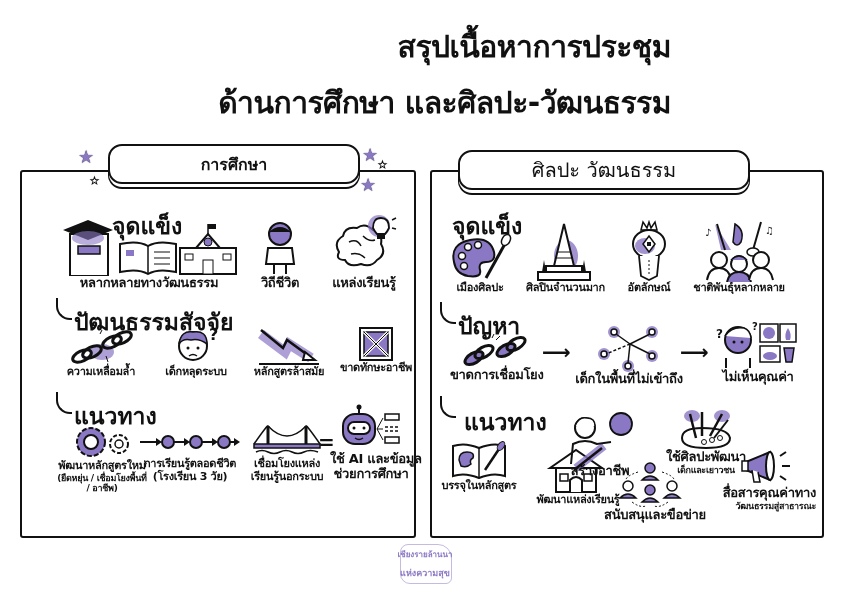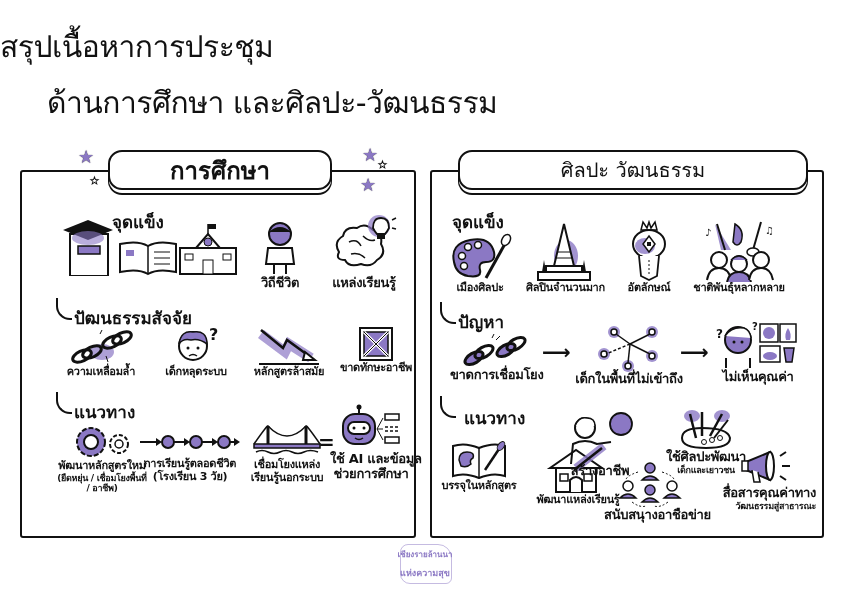--- a/index.html
+++ b/index.html
@@ -1,29 +1,29 @@
 <!DOCTYPE html>
 <html><head>
 <meta charset="utf-8">
 <style>
   * { box-sizing: border-box; margin: 0; padding: 0; }
   html, body { width: 842px; height: 596px; background: #ffffff; overflow: hidden; }
   body { position: relative; font-family: "DejaVu Sans", sans-serif; color: #111; }
-  .title { position: absolute; left: 0; width: 671px; text-align: left; font-weight: normal; font-size: 30px; letter-spacing: -0.5px; line-height: 1; }
+  .title { position: absolute; left: 0; width: 671px; text-align: right; font-weight: bold; font-size: 30px; letter-spacing: -0.5px; line-height: 1; }
   .title.l1 { top: 32px; }
   .title.l2 { top: 88px; font-size: 30px; padding-left: 47px; }
   .panel { position: absolute; border: 2.5px solid #111; border-radius: 3px; }
   .panel.left { left: 20px; top: 170px; width: 396px; height: 368px; }
   .panel.right { left: 430px; top: 170px; width: 394px; height: 368px; }
   .banner { position: absolute; background: #fff; border: 2.5px solid #111; border-radius: 14px; box-shadow: 0 4px 0 -1px #fff, 0 5px 0 0 #111; text-align: center; font-weight: bold; display: flex; align-items: center; justify-content: center; }
-  .banner.left { left: 108px; top: 150px; width: 224px; height: 40px; font-size: 24px; }
-  .banner.right { left: 458px; top: 150px; width: 350px; height: 40px; font-size: 20px; font-weight: normal; }
+  .banner.left { left: 108px; top: 144px; width: 252px; height: 40px; font-size: 16px; }
+  .banner.right { left: 458px; top: 150px; width: 292px; height: 40px; font-size: 20px; font-weight: normal; }
   .star { position: absolute; color: #8b78c4; font-size: 18px; line-height: 1; text-shadow: 0 0 1px #111; }
   .star.small { font-size: 10px; color: #fff; -webkit-text-stroke: 0.8px #111; }
-  .section-h { position: absolute; font-weight: bold; font-size: 17px; }
+  .section-h { position: absolute; font-weight: bold; font-size: 23px; }
   .item { position: absolute; text-align: center; }
   .icon { position: relative; margin: 0 auto; display: block; }
   .label { display: block; font-weight: bold; font-size: 11px; line-height: 1.15; white-space: nowrap; letter-spacing: -0.3px; }
   .label.big { font-size: 13px; }
   .label.sm { font-size: 9px; }
   .arrow-curve { position: absolute; width: 16px; height: 22px; border-left: 2px solid #111; border-bottom: 2px solid #111; border-bottom-left-radius: 14px; }
   .flow-arrow { position: absolute; font-size: 20px; font-weight: bold; }
   .logo { position: absolute; left: 395px; top: 550px; width: 60px; text-align: center; color: #8b78c4; font-size: 8px; font-weight: bold; line-height: 1.2; }
   .logo-shape { position: absolute; left: 400px; top: 544px; width: 52px; height: 40px; border: 1px solid #8b78c4; border-radius: 8px 14px 6px 10px; opacity: 0.5; }
 </style>
@@ -57,20 +57,21 @@
       <line x1="96" y1="52" x2="112" y2="52" stroke="#111"></line>
     <rect x="122" y="36" width="56" height="26" fill="#fff" stroke="#111" stroke-width="2"></rect>
     <polygon points="138,36 150,22 162,36" fill="#fff" stroke="#111" stroke-width="2"></polygon>
     <circle cx="150" cy="30" r="4" fill="#8b78c4" stroke="#111"></circle>
     <line x1="150" y1="22" x2="150" y2="12" stroke="#111" stroke-width="1.5"></line>
     <rect x="150" y="12" width="8" height="5" fill="#111"></rect>
     <rect x="127" y="42" width="8" height="6" fill="#fff" stroke="#111"></rect>
       <rect x="165" y="42" width="8" height="6" fill="#fff" stroke="#111"></rect>
     <rect x="145" y="48" width="10" height="14" fill="#fff" stroke="#111"></rect>
   </svg>
+  <span class="label big">หลากหลายทางวัฒนธรรม</span>
 </div>
 
 <div class="item" style="left:250px;top:220px;width:60px;">
   <svg class="icon" width="40" height="56" viewBox="0 0 40 56">
     <circle cx="20" cy="14" r="11" fill="#8b78c4" stroke="#111" stroke-width="2"></circle>
     <path d="M9 12 Q20 2 31 12" fill="#111"></path>
     <path d="M8 28 L32 28 L34 44 L6 44 Z" fill="#fff" stroke="#111" stroke-width="2"></path>
     <line x1="14" y1="44" x2="14" y2="54" stroke="#111" stroke-width="2"></line>
       <line x1="26" y1="44" x2="26" y2="54" stroke="#111" stroke-width="2"></line>
   </svg>
@@ -165,21 +166,21 @@
     <line x1="64" y1="16" x2="76" y2="16" stroke="#111" stroke-width="2"></line>
       <polygon points="74,12 80,16 74,20" fill="#111"></polygon>
     <circle cx="86" cy="16" r="6" fill="#8b78c4" stroke="#111" stroke-width="2"></circle>
     <line x1="92" y1="16" x2="98" y2="16" stroke="#111" stroke-width="2"></line>
       <polygon points="96,12 102,16 96,20" fill="#111"></polygon>
   </svg>
   <span class="label">การเรียนรู้ตลอดชีวิต</span>
   <span class="label">(โรงเรียน 3 วัย)</span>
 </div>
 
-<div class="item" style="left:248px;top:422px;width:78px;font-family:Liberation Serif, serif;">
+<div class="item" style="left:248px;top:422px;width:78px;">
   <svg class="icon" width="70" height="36" viewBox="0 0 70 36">
     <line x1="16" y1="4" x2="16" y2="26" stroke="#111" stroke-width="3"></line>
       <line x1="54" y1="4" x2="54" y2="26" stroke="#111" stroke-width="3"></line>
     <path d="M2 22 Q16 2 16 4 Q35 24 54 4 Q54 2 68 22" fill="none" stroke="#111" stroke-width="1.5"></path>
     <rect x="2" y="22" width="66" height="4" fill="#8b78c4" stroke="#111" stroke-width="1.5"></rect>
     <path d="M4 30 Q10 27 16 30 Q22 33 28 30 Q34 27 40 30 Q46 33 52 30 Q58 27 66 30" fill="none" stroke="#111" stroke-width="1.5"></path>
   </svg>
   <span class="label">เชื่อมโยงแหล่ง</span>
   <span class="label">เรียนรู้นอกระบบ</span>
 </div>
@@ -374,21 +375,21 @@
     <circle cx="32" cy="6" r="5" fill="#8b78c4" stroke="#111" stroke-width="1.5"></circle>
       <path d="M24 18 Q32 10 40 18 Z" fill="#8b78c4" stroke="#111" stroke-width="1.5"></path>
     <circle cx="10" cy="24" r="5" fill="#fff" stroke="#111" stroke-width="1.5"></circle>
       <path d="M2 36 Q10 28 18 36 Z" fill="#8b78c4" stroke="#111" stroke-width="1.5"></path>
     <circle cx="54" cy="24" r="5" fill="#fff" stroke="#111" stroke-width="1.5"></circle>
       <path d="M46 36 Q54 28 62 36 Z" fill="#8b78c4" stroke="#111" stroke-width="1.5"></path>
     <circle cx="32" cy="28" r="5" fill="#8b78c4" stroke="#111" stroke-width="1.5"></circle>
       <path d="M24 40 Q32 32 40 40 Z" fill="#8b78c4" stroke="#111" stroke-width="1.5"></path>
     <path d="M20 10 Q8 14 8 18 M44 10 Q56 14 56 18 M14 40 Q22 46 28 44 M50 40 Q42 46 36 44" fill="none" stroke="#111" stroke-dasharray="2 2"></path>
   </svg>
-  <span class="label big">สนับสนุางอาชือข่าย</span>
+  <span class="label big">สนับสนุและขือข่าย</span>
 </div>
 
 <div class="item" style="left:666px;top:410px;width:80px;">
   <svg class="icon" width="56" height="40" viewBox="0 0 56 40">
     <ellipse cx="14" cy="6" rx="8" ry="6" fill="#8b78c4" opacity="0.8"></ellipse>
     <ellipse cx="44" cy="6" rx="8" ry="6" fill="#8b78c4" opacity="0.8"></ellipse>
     <path d="M4 28 Q4 18 24 18 Q50 18 52 28 Q52 38 28 38 Q4 38 4 28 Z" fill="#fff" stroke="#111" stroke-width="2"></path>
     <circle cx="34" cy="30" r="2.5" fill="#fff" stroke="#111"></circle>
       <circle cx="42" cy="28" r="2.5" fill="#fff" stroke="#111"></circle>
       <circle cx="26" cy="32" r="2.5" fill="#fff" stroke="#111"></circle>

